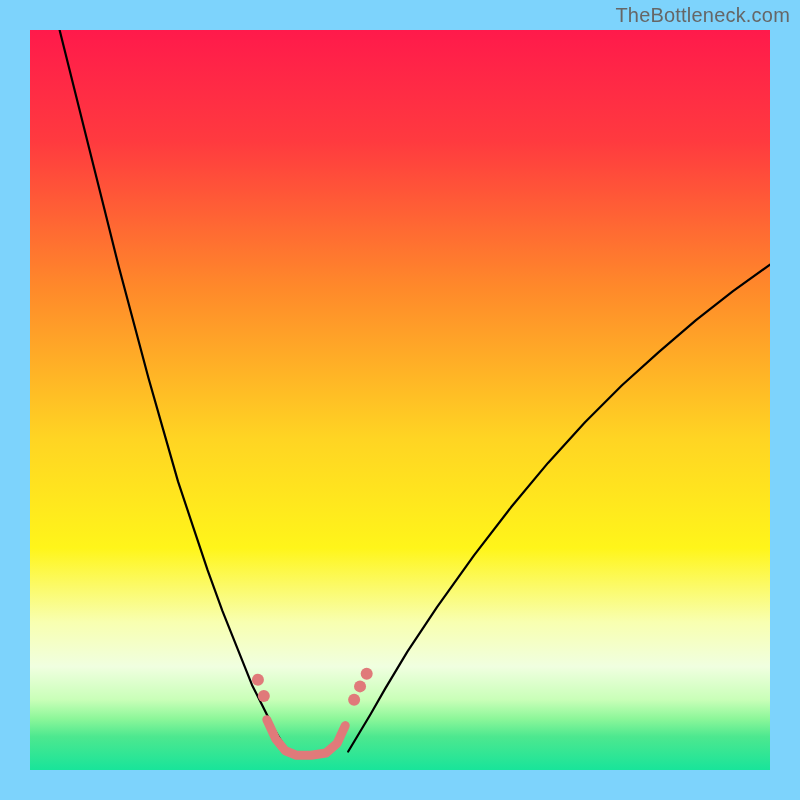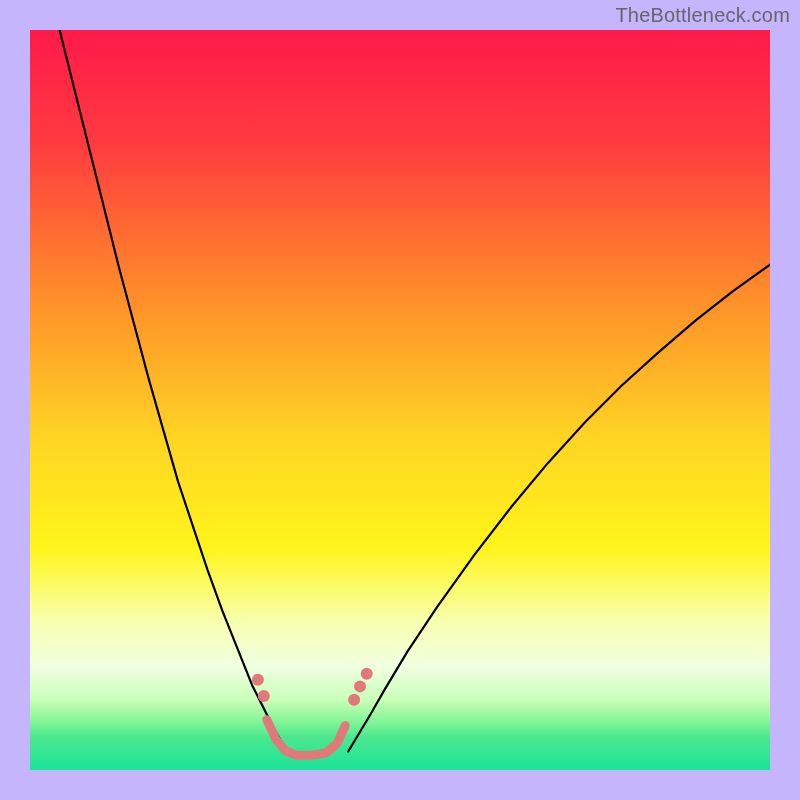--- a/index.html
+++ b/index.html
@@ -10,21 +10,21 @@
     background: #000;
     overflow: hidden;
     font-family: Arial, Helvetica, sans-serif;
   }
   .frame {
     position: absolute;
     left: 0;
     top: 0;
     width: 800px;
     height: 800px;
-    background: #c4b5fd;
+    background: #7dd3fc;
   }
   .plot {
     position: absolute;
     left: 30px;
     top: 30px;
     width: 740px;
     height: 740px;
   }
   .watermark {
     position: absolute;

